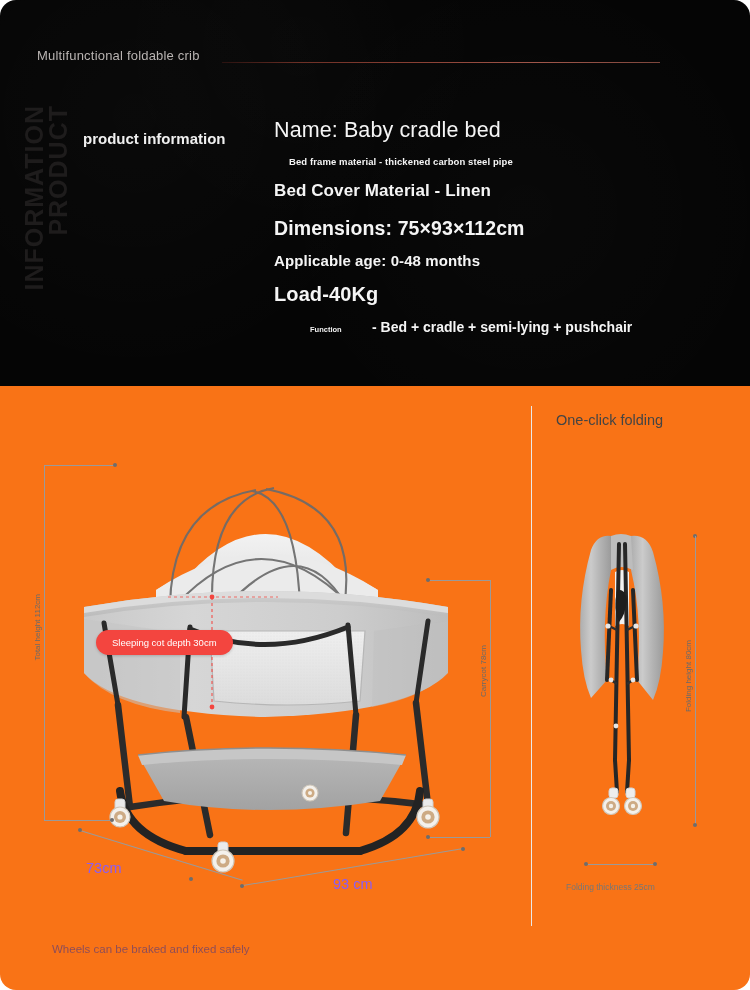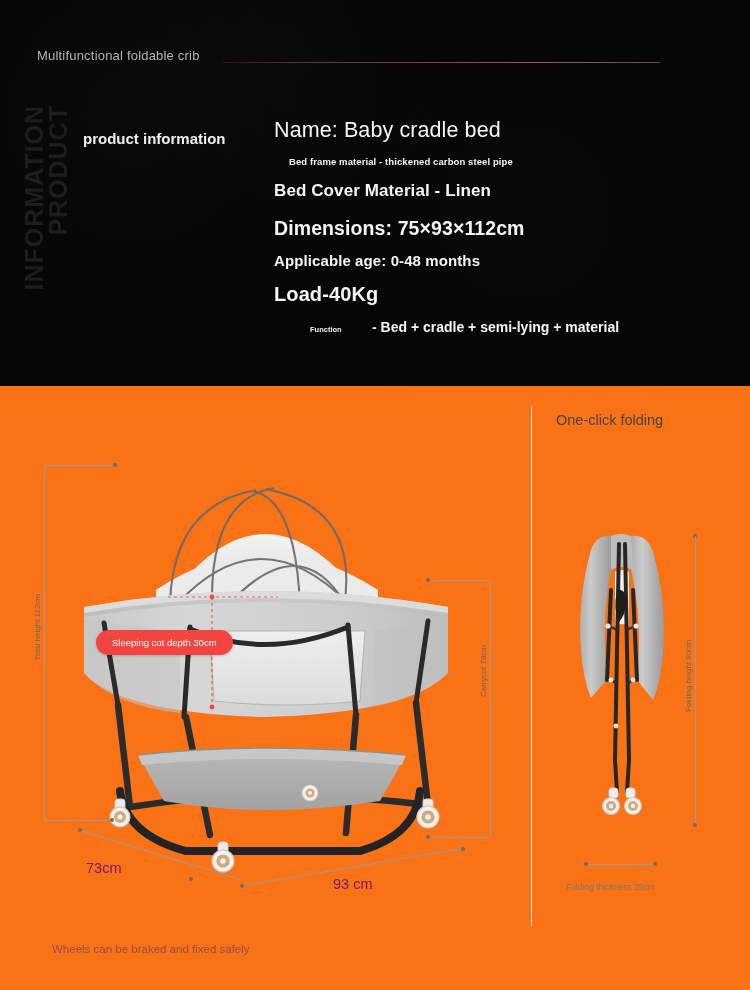--- a/index.html
+++ b/index.html
@@ -3,21 +3,21 @@
 <meta charset="utf-8">
 <style>
   html,body{margin:0;padding:0;}
   body{
     width:750px;height:990px;
     background:#ffffff;
     font-family:"Liberation Sans", sans-serif;
     overflow:hidden;
     position:relative;
   }
-  .page{position:relative;width:750px;height:990px;overflow:hidden;}
+  .page{position:relative;width:750px;height:990px;overflow:hidden;border-radius:16px;}
 
   
   .spec-panel{
     position:absolute;left:0;top:0;width:750px;height:386px;
     background:#050505;
     overflow:hidden;
   }
   .spec-panel .noise{
     position:absolute;inset:0;
     background:
@@ -87,21 +87,21 @@
   
   .dimline{position:absolute;background:#9a9a9a;}
   .dot{position:absolute;width:4px;height:4px;border-radius:50%;background:#6d6d6d;}
 
   .dim-label{
     position:absolute;font-size:8px;color:#6a6a6a;white-space:nowrap;
   }
   .dim-label.vert{
     writing-mode:vertical-rl;transform:rotate(180deg);
   }
-  .dim-label.big{font-size:14.5px;color:#701a75;}
+  .dim-label.big{font-size:14.5px;color:#8b5cf6;}
 
   
   .badge{
     position:absolute;left:96px;top:630px;
     background:#f3453f;
     color:#ffffff;
     border-radius:20px;
     padding:7px 16px;
     font-size:9.5px;
     white-space:nowrap;
@@ -142,21 +142,21 @@
 
     <div class="spec-list">
       <div class="spec-line spec-name">Name: Baby cradle bed</div>
       <div class="spec-line spec-frame">Bed frame material - thickened carbon steel pipe</div>
       <div class="spec-line spec-cover">Bed Cover Material - Linen</div>
       <div class="spec-line spec-dim">Dimensions: 75×93×112cm</div>
       <div class="spec-line spec-age">Applicable age: 0-48 months</div>
       <div class="spec-line spec-load">Load-40Kg</div>
       <div class="spec-func-row">
         <span class="spec-func-key">Function</span>
-        <span class="spec-func-val">- Bed + cradle + semi-lying + material</span>
+        <span class="spec-func-val">- Bed + cradle + semi-lying + pushchair</span>
       </div>
     </div>
   </div>
 
   <div class="diagram">
     <div class="divider-vert"></div>
     <div class="one-click">One-click folding</div>
   </div>
 
   <svg class="crib-svg" width="410" height="420" viewBox="0 0 410 420">

